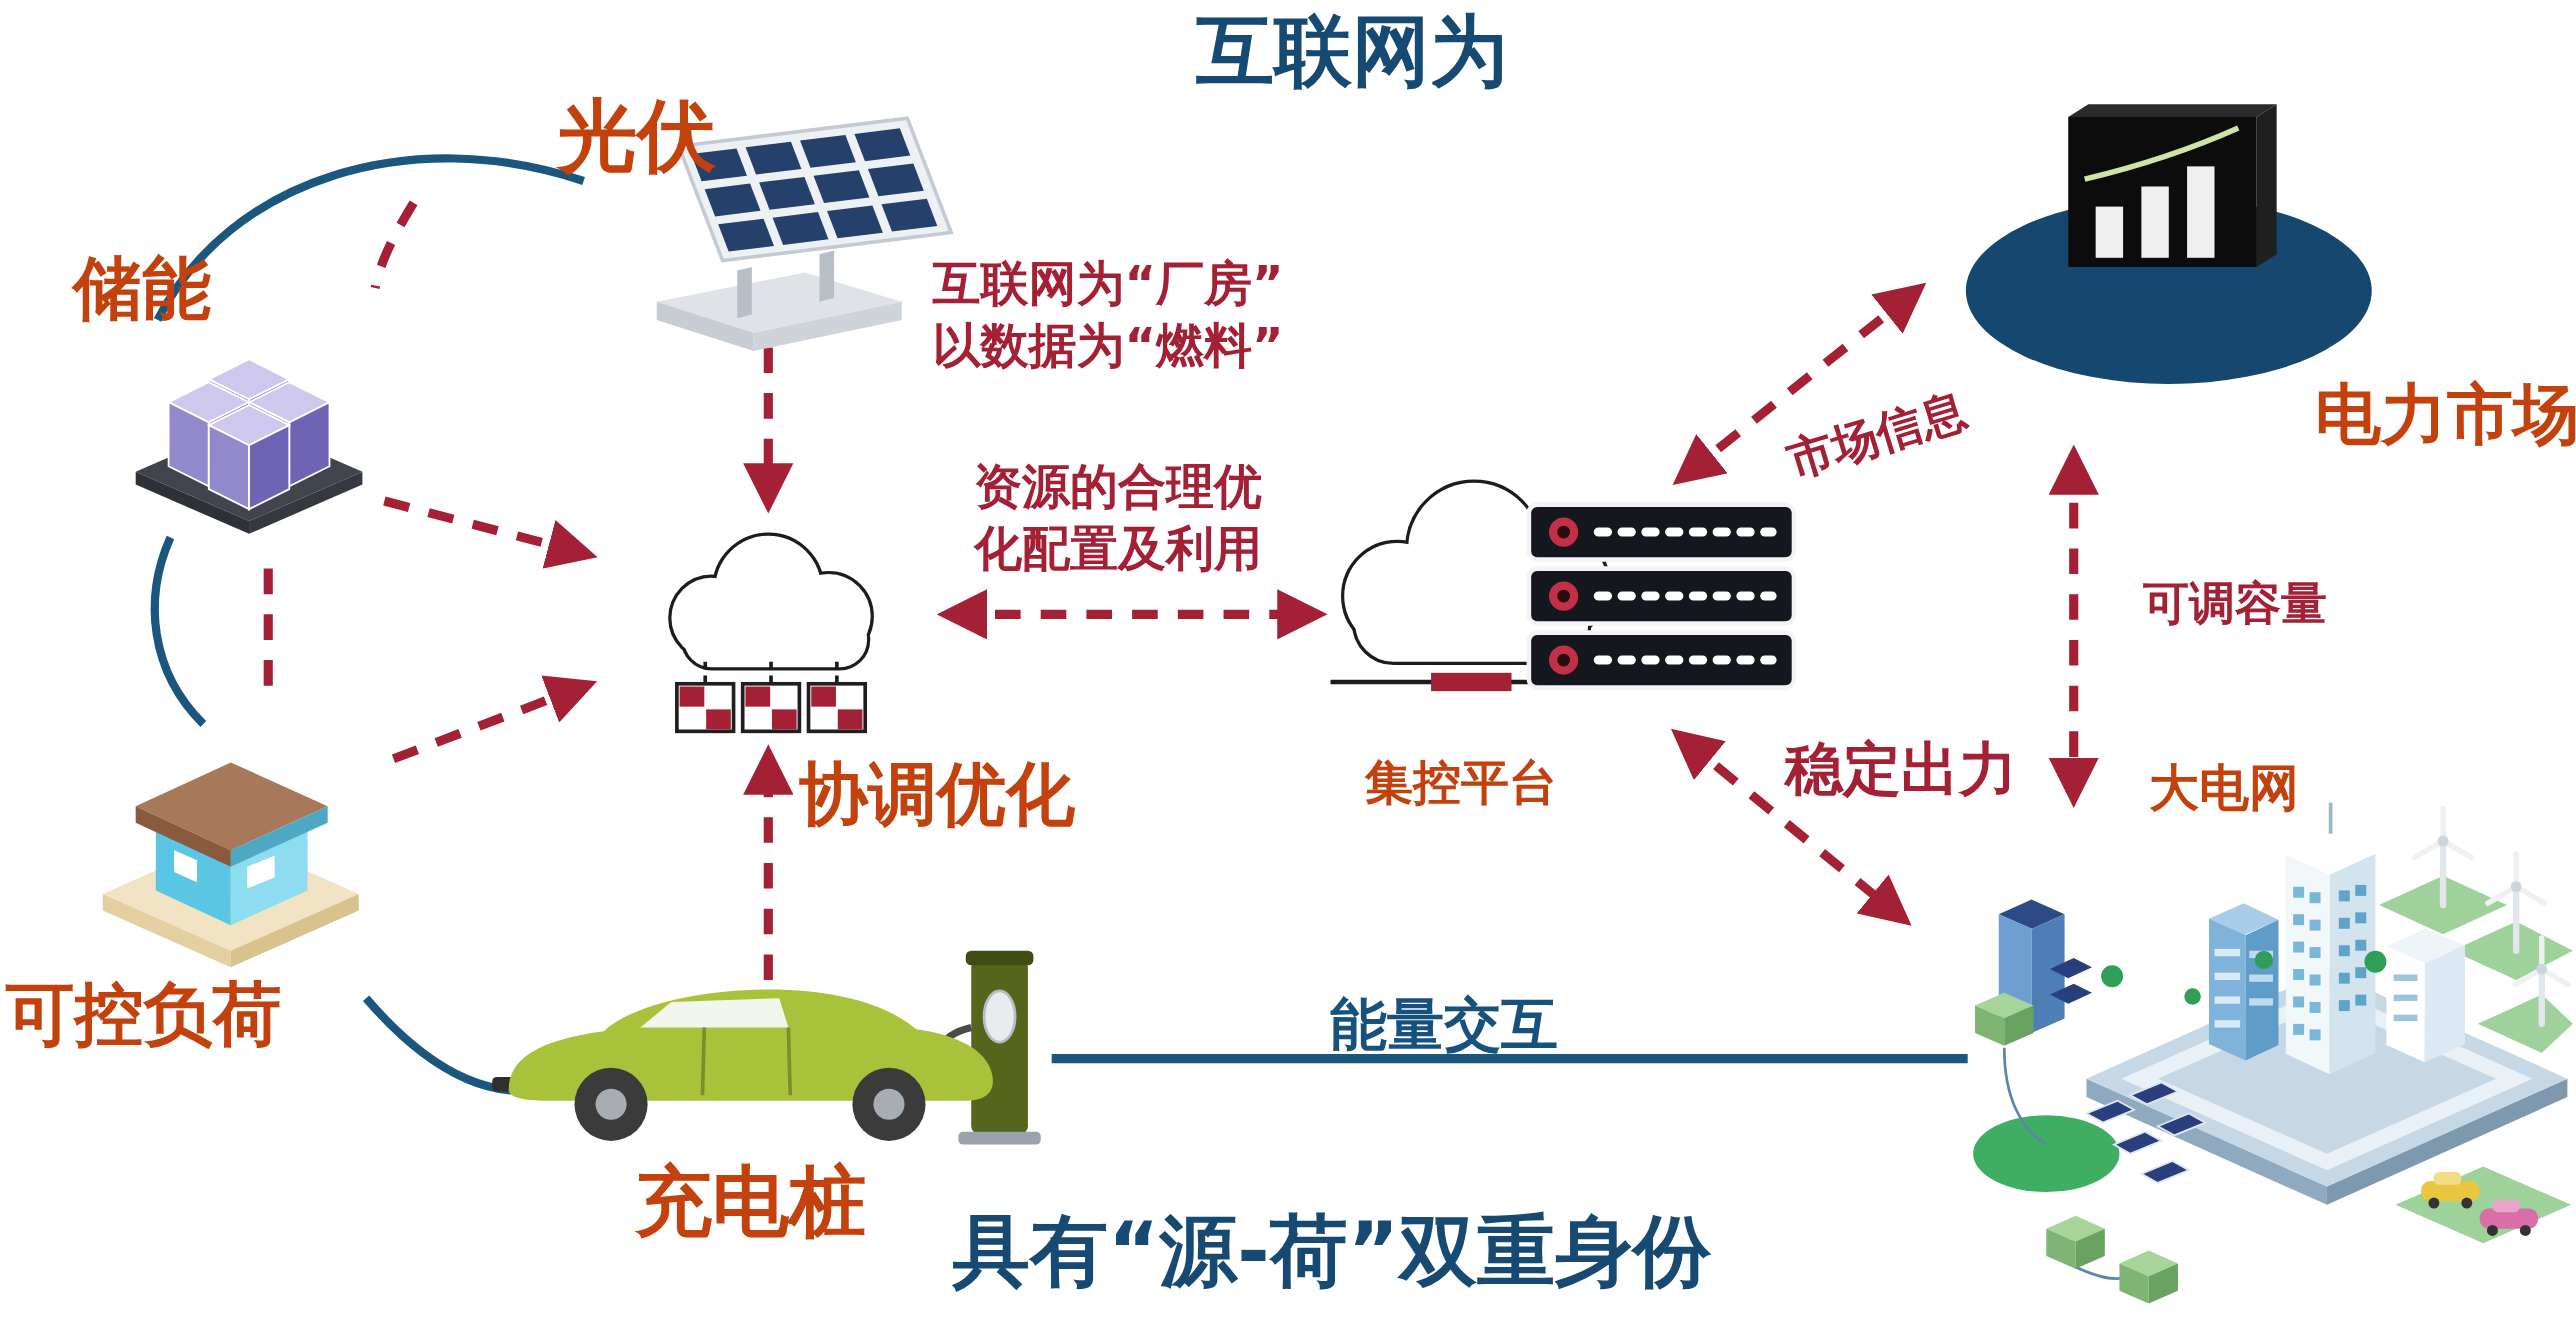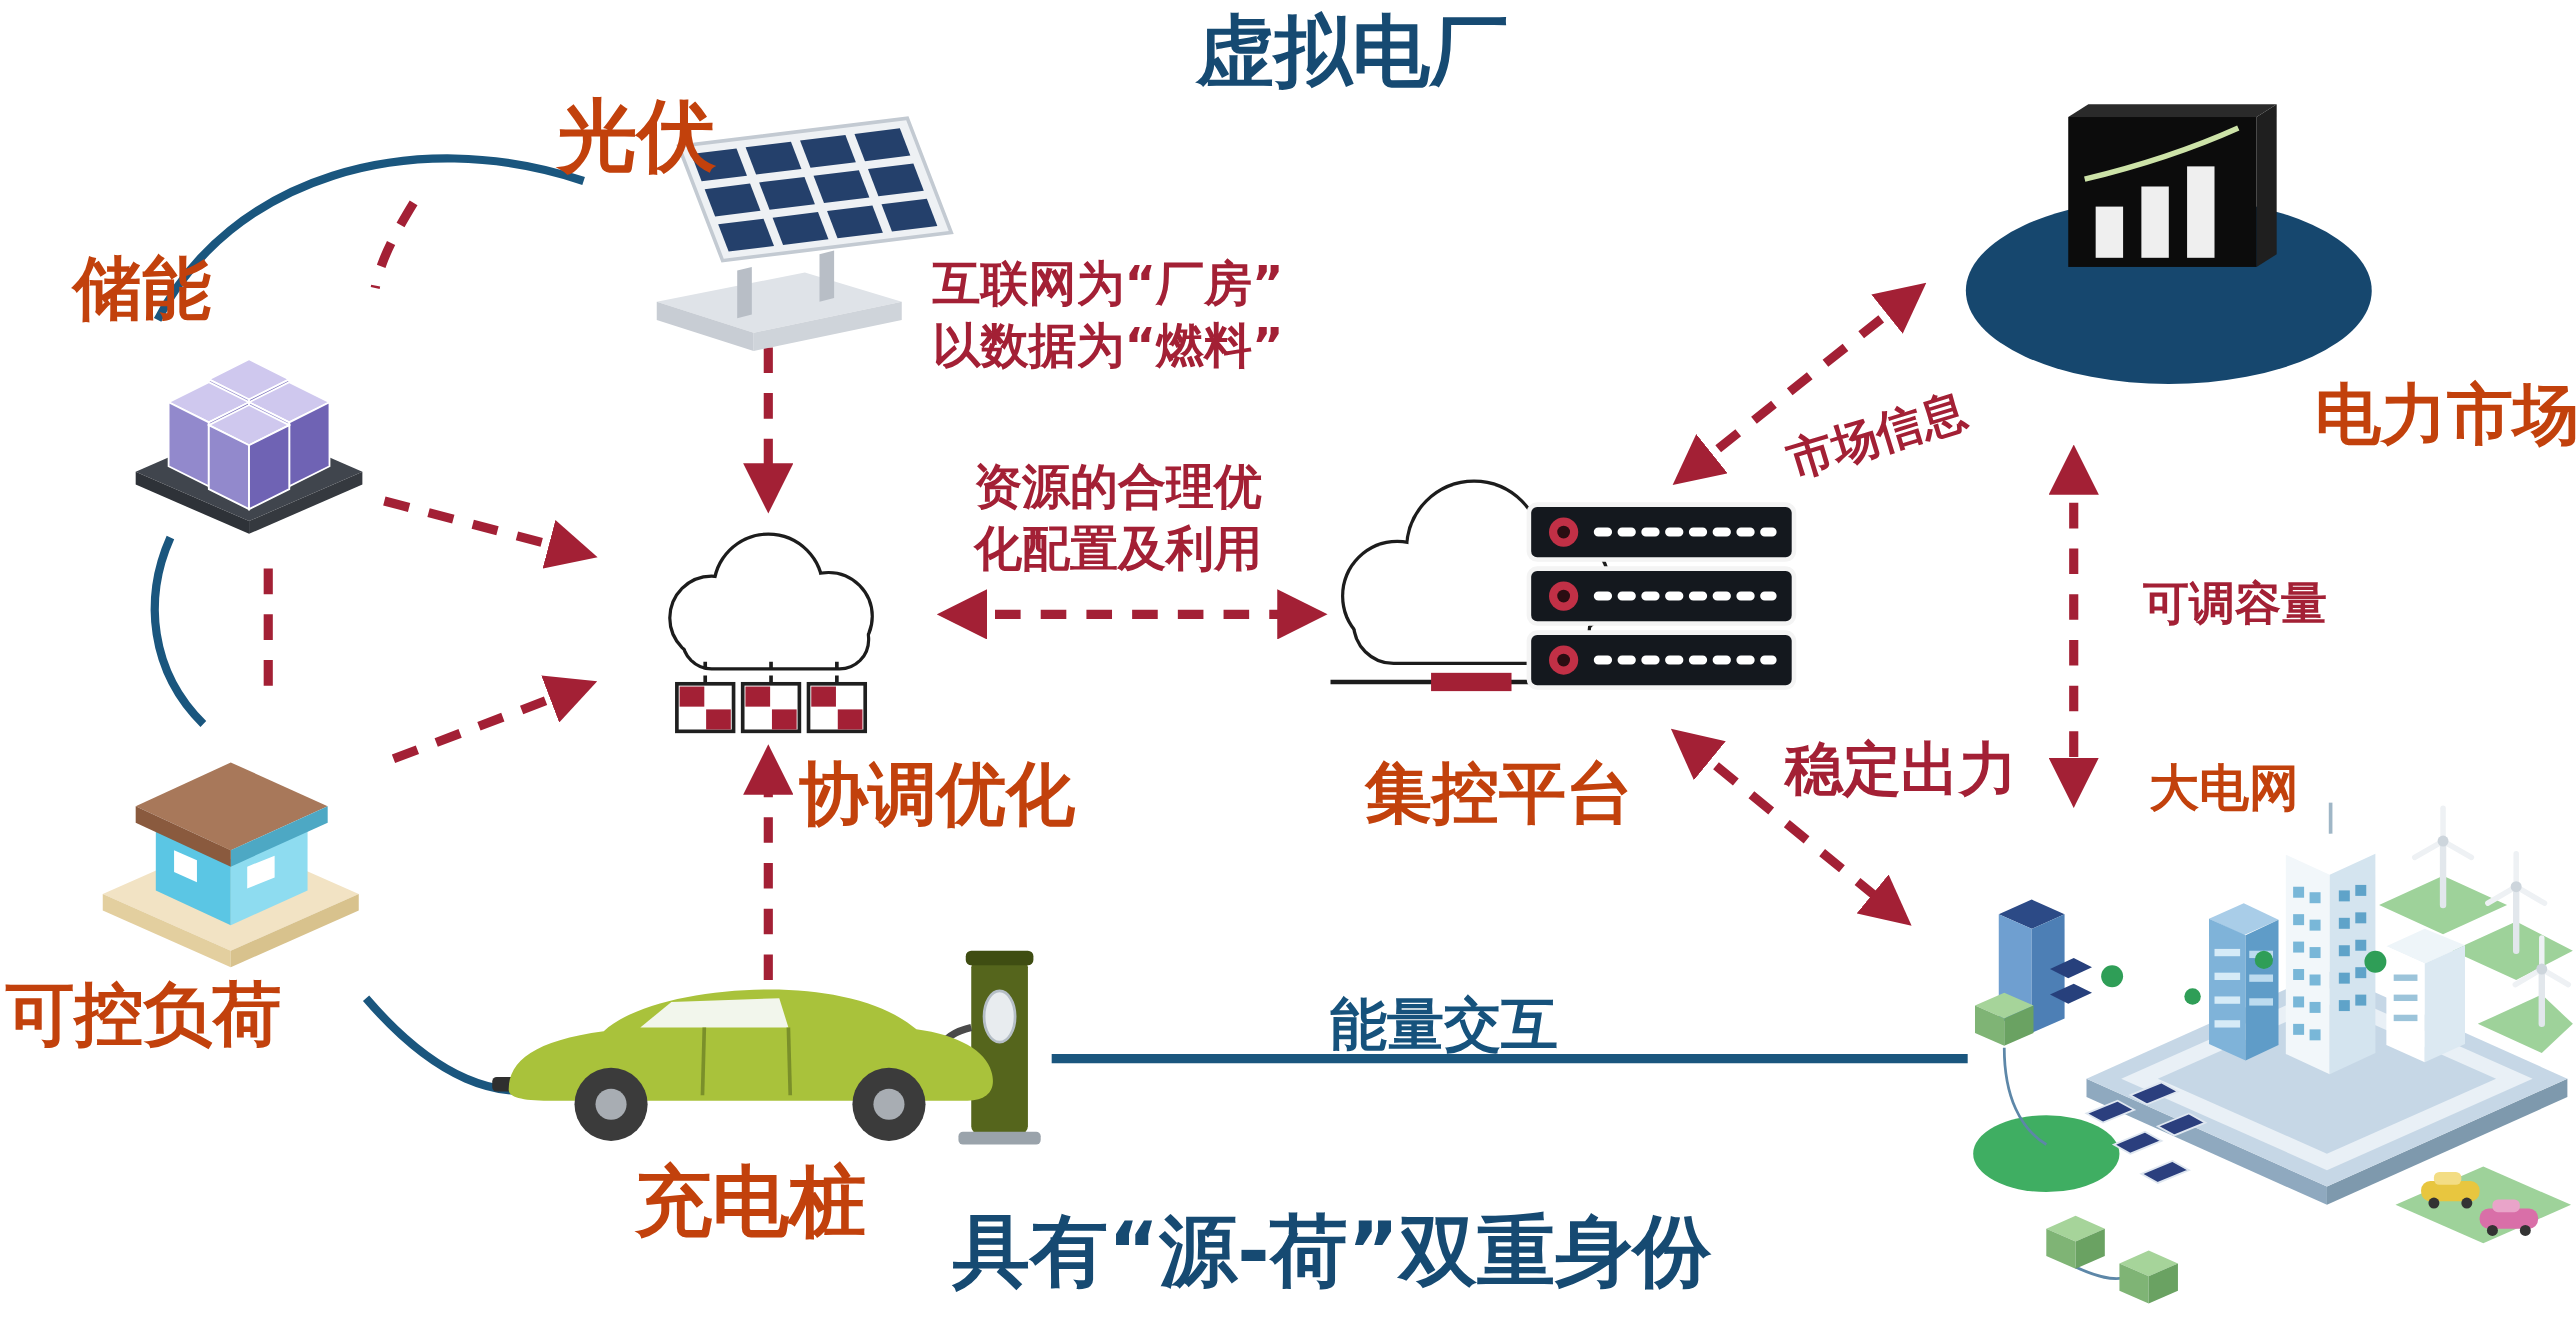--- a/index.html
+++ b/index.html
@@ -339,33 +339,33 @@
         <circle cx="2662" cy="1316" r="6" fill="#333333"></circle>
           <circle cx="2698" cy="1316" r="6" fill="#333333"></circle>
         <rect x="2712" y="1322" width="64" height="22" rx="10" fill="#d96fa8"></rect>
         <rect x="2726" y="1312" width="30" height="14" rx="6" fill="#e9a4c9"></rect>
         <circle cx="2726" cy="1346" r="6" fill="#333333"></circle>
           <circle cx="2762" cy="1346" r="6" fill="#333333"></circle>
       </g>
     </g>
   </svg>
 
-  <div class="label navy" style="left:1196px;top:7.3px;font-size:78px;">虚拟电厂</div>
+  <div class="label navy" style="left:1196px;top:7.3px;font-size:78px;">互联网为</div>
 
   <div class="label" style="left:558px;top:91px;font-size:79px;">光伏</div>
 
   <div class="label" style="left:73px;top:249px;font-size:69px;">储能</div>
 
   <div class="label" style="left:5.5px;top:975px;font-size:69px;">可控负荷</div>
 
   <div class="label" style="left:635px;top:1158px;font-size:77px;">充电桩</div>
 
   <div class="label" style="left:799px;top:755px;font-size:69px;text-align:right;">协调优化</div>
 
-  <div class="label" style="left:1365px;top:755px;font-size:67px;">集控平台</div>
+  <div class="label" style="left:1365px;top:755px;font-size:48px;">集控平台</div>
 
   <div class="label" style="left:2315px;top:377px;font-size:66px;">电力市场</div>
 
   <div class="label" style="left:2149px;top:760px;font-size:50px;text-align:right;">大电网</div>
 
   <div class="note" style="left:925px;top:252px;width:366px;font-size:48px;">
     <div>互联网为“厂房”</div>
     <div>以数据为“燃料”</div>
   </div>
 

